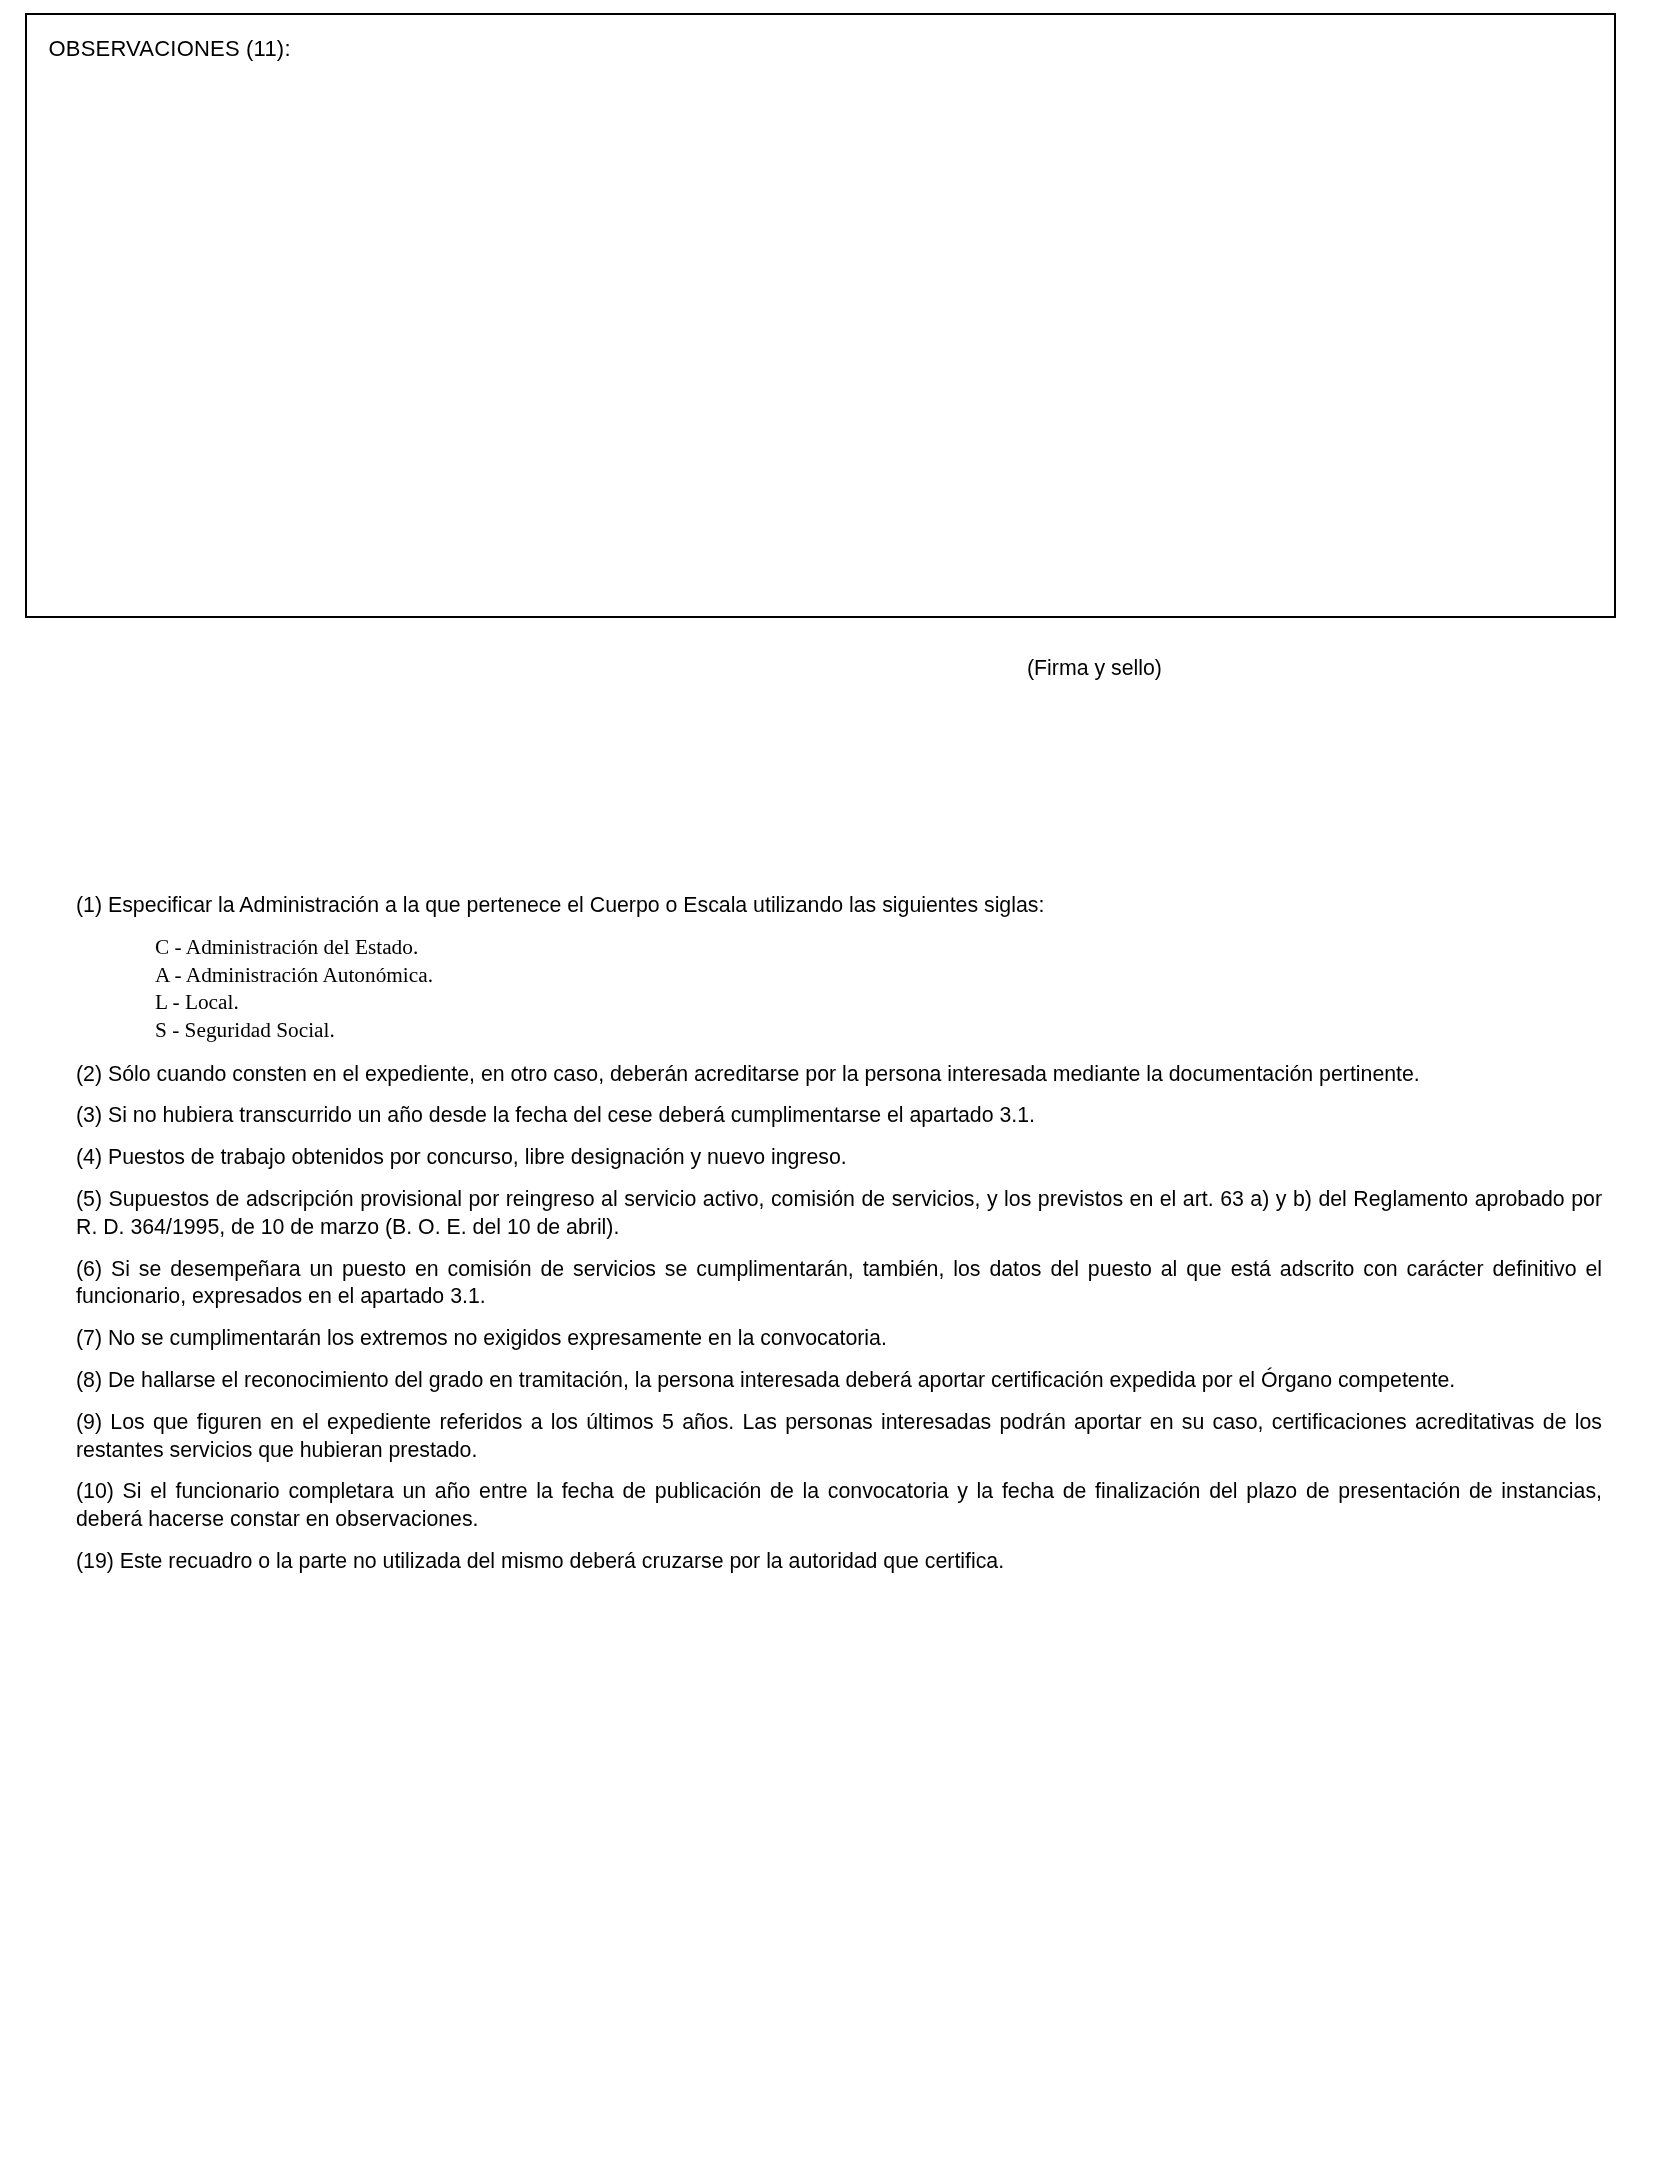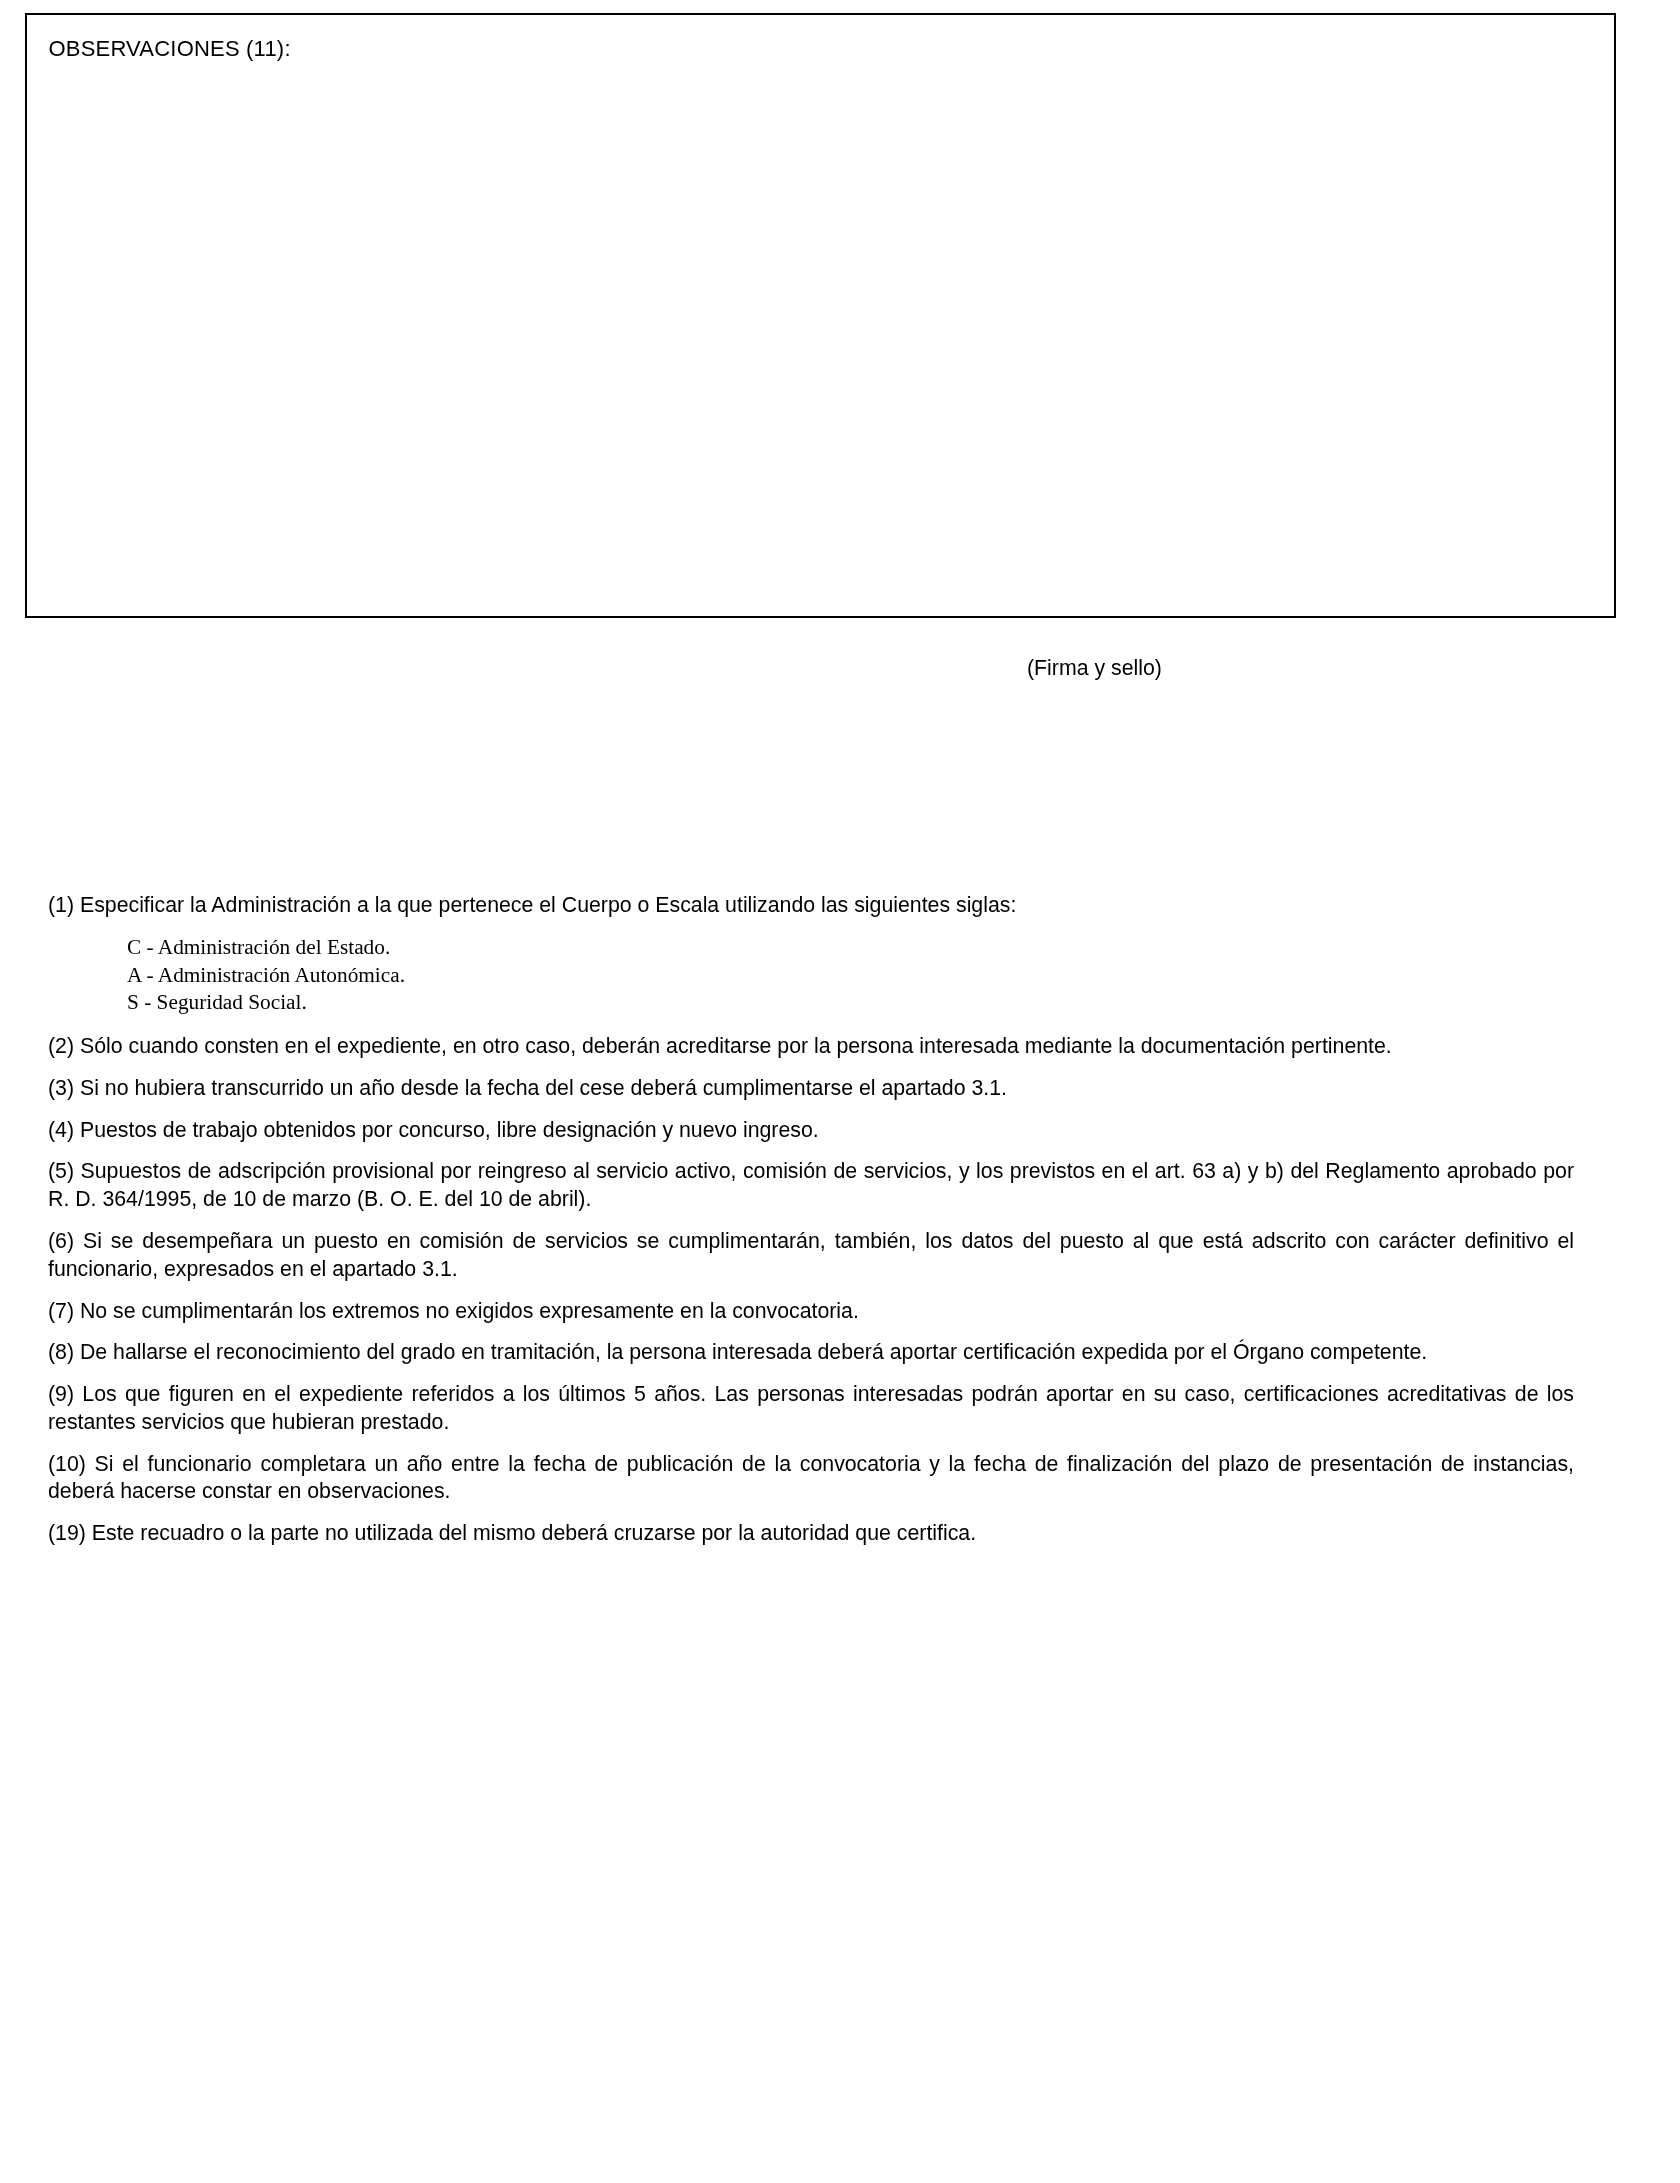--- a/index.html
+++ b/index.html
@@ -27,21 +27,21 @@
   }
   .firma {
     position: absolute;
     left: 1027px;
     top: 656px;
     font-size: 21.3px;
     white-space: nowrap;
   }
   .notes {
     position: absolute;
-    left: 48px;
+    left: 76px;
     top: 892px;
     width: 1526px;
   }
   .note {
     line-height: 1.3;
     margin-bottom: 14.2px;
     text-align: justify;
   }
   .siglas {
     padding-left: 79px;
@@ -63,20 +63,21 @@
     <span>(Firma y sello)</span>
   </div>
 
   <section class="notes">
 
     <p class="note">(1) Especificar la Administración a la que pertenece el Cuerpo o Escala utilizando las siguientes siglas:</p>
 
     <div class="siglas">
       <div>C - Administración del Estado.</div>
       <div>A - Administración Autonómica.</div>
+      <div>L - Local.</div>
       <div>S - Seguridad Social.</div>
     </div>
 
     <p class="note">(2) Sólo cuando consten en el expediente, en otro caso, deberán acreditarse por la persona interesada mediante la documentación pertinente.</p>
     <p class="note">(3) Si no hubiera transcurrido un año desde la fecha del cese deberá cumplimentarse el apartado 3.1.</p>
     <p class="note">(4) Puestos de trabajo obtenidos por concurso, libre designación y nuevo ingreso.</p>
     <p class="note">(5) Supuestos de adscripción provisional por reingreso al servicio activo, comisión de servicios, y los previstos en el art. 63 a) y b) del Reglamento aprobado por R. D. 364/1995, de 10 de marzo (B. O. E. del 10 de abril).</p>
     <p class="note">(6) Si se desempeñara un puesto en comisión de servicios se cumplimentarán, también, los datos del puesto al que está adscrito con carácter definitivo el funcionario, expresados en el apartado 3.1.</p>
     <p class="note">(7) No se cumplimentarán los extremos no exigidos expresamente en la convocatoria.</p>
     <p class="note">(8) De hallarse el reconocimiento del grado en tramitación, la persona interesada deberá aportar certificación expedida por el Órgano competente.</p>

